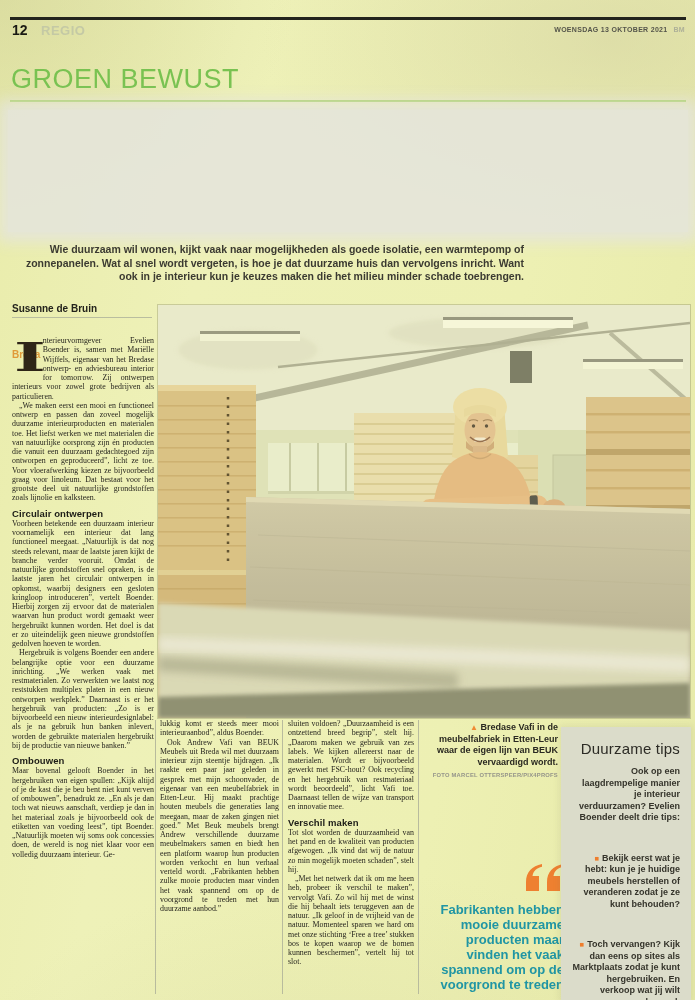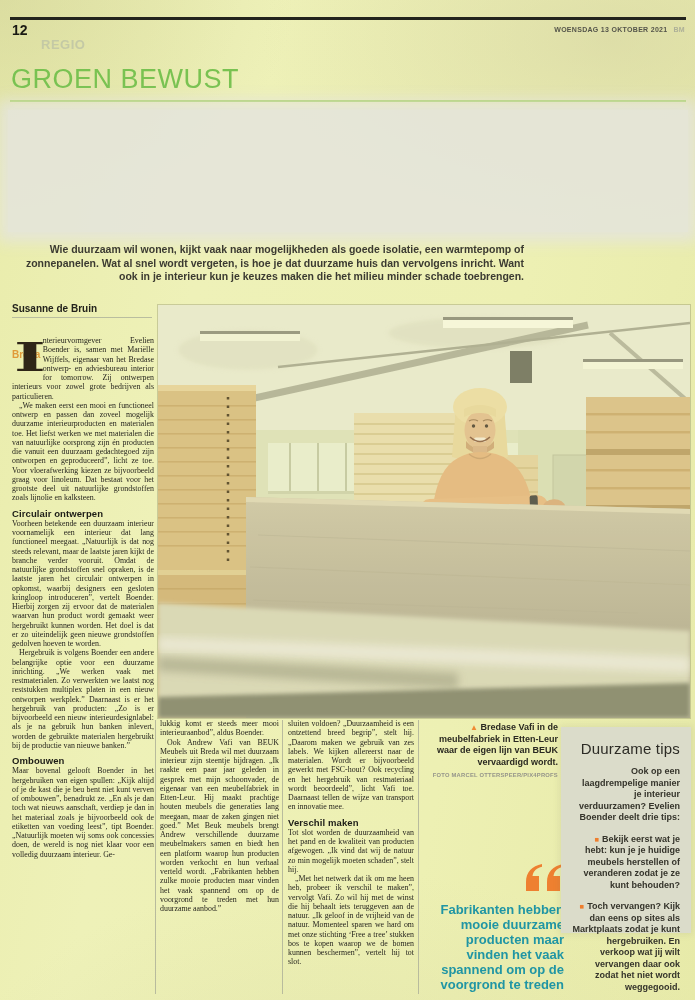--- a/index.html
+++ b/index.html
@@ -9,21 +9,21 @@
       radial-gradient(ellipse 500px 260px at 88% 4%, rgba(210,208,160,.55), rgba(210,208,160,0) 70%),
       radial-gradient(ellipse 420px 300px at 0% 0%, rgba(205,206,150,.5), rgba(205,206,150,0) 70%),
       radial-gradient(ellipse 600px 400px at 50% 115%, rgba(214,216,160,.45), rgba(214,216,160,0) 70%),
       linear-gradient(100deg,#e9ecab 0%,#eef1b8 28%,#edf0b3 66%,#e7eaa9 100%);
     font-family:"Liberation Sans",sans-serif;color:#26251e;
   }
   .abs{position:absolute;text-align:right;}
   
   .top-rule{left:10px;top:17px;width:676px;height:3px;background:#23241d;}
   .pagenum{left:12px;top:22px;font-size:14px;font-weight:bold;color:#191913;}
-  .section{left:41px;top:37px;font-size:13px;font-weight:bold;color:#c4c9a5;letter-spacing:.5px;}
+  .section{left:41px;top:23px;font-size:13px;font-weight:bold;color:#c4c9a5;letter-spacing:.5px;}
   .daterow{right:10px;top:26px;font-size:7px;font-weight:bold;color:#54544a;letter-spacing:.3px;}
   .brand{color:#adb098;margin-left:6px;}
   
   .kicker{left:11px;top:64px;font-size:27px;color:#79c251;letter-spacing:.5px;}
   .kicker-rule{left:10px;top:100px;width:676px;height:2px;background:#9acb4a;}
   
   .hl-band{left:8px;top:110px;width:680px;height:122px;background:rgba(228,228,218,.9);box-shadow:0 0 14px 10px rgba(228,228,218,.9);}
   .headline{left:11px;top:108px;width:682px;font-family:"Liberation Serif",serif;font-weight:bold;font-size:46px;line-height:56px;color:#1b1b15;letter-spacing:-1px;}
   .lede{left:12px;top:243px;width:512px;font-size:10.5px;line-height:13.5px;font-weight:bold;color:#3b3a31;}
   
@@ -46,24 +46,24 @@
   
   .capcol{left:424px;top:722px;width:134px;}
   .caption{font-size:9px;line-height:11.5px;font-weight:bold;color:#2a2921;}
   .cap-marker{color:#ef8a33;font-size:8px;}
   .credit{margin-top:4px;font-size:5.8px;letter-spacing:.25px;color:#94948a;font-weight:bold;}
   
   .quoteblk{left:424px;top:864px;width:140px;}
   .qtext{margin-top:7px;font-size:13px;line-height:15px;font-weight:bold;color:#2095a4;}
   .qattr{margin-top:6px;font-size:9.5px;font-weight:bold;color:#3b3a30;}
   
-  .sidebar{left:561px;top:727px;width:130px;height:206px;background:#dbdcca;box-shadow:0 0 6px 2px rgba(120,120,100,.12);box-sizing:border-box;padding:13px 11px;}
+  .sidebar{left:561px;top:727px;width:130px;height:273px;background:#dbdcca;box-shadow:0 0 6px 2px rgba(120,120,100,.12);box-sizing:border-box;padding:13px 11px;}
   .sb-title{font-size:15px;color:#2c2b25;margin:0 0 9px;font-weight:normal;letter-spacing:.2px;}
   .sb-p{font-size:9px;line-height:11.5px;font-weight:bold;color:#35342b;margin:0;}
-  .sb-tip{margin-top:10px;}
+  .sb-tip{margin-top:29px;}
   .bullet{color:#ee7e2d;font-size:7.5px;margin-right:3px;}
 </style>
 </head>
 <body>
 
 <div class="page">
 
   <div class="abs top-rule"></div>
   <span class="abs pagenum">12</span>
   <span class="abs section">REGIO</span>

